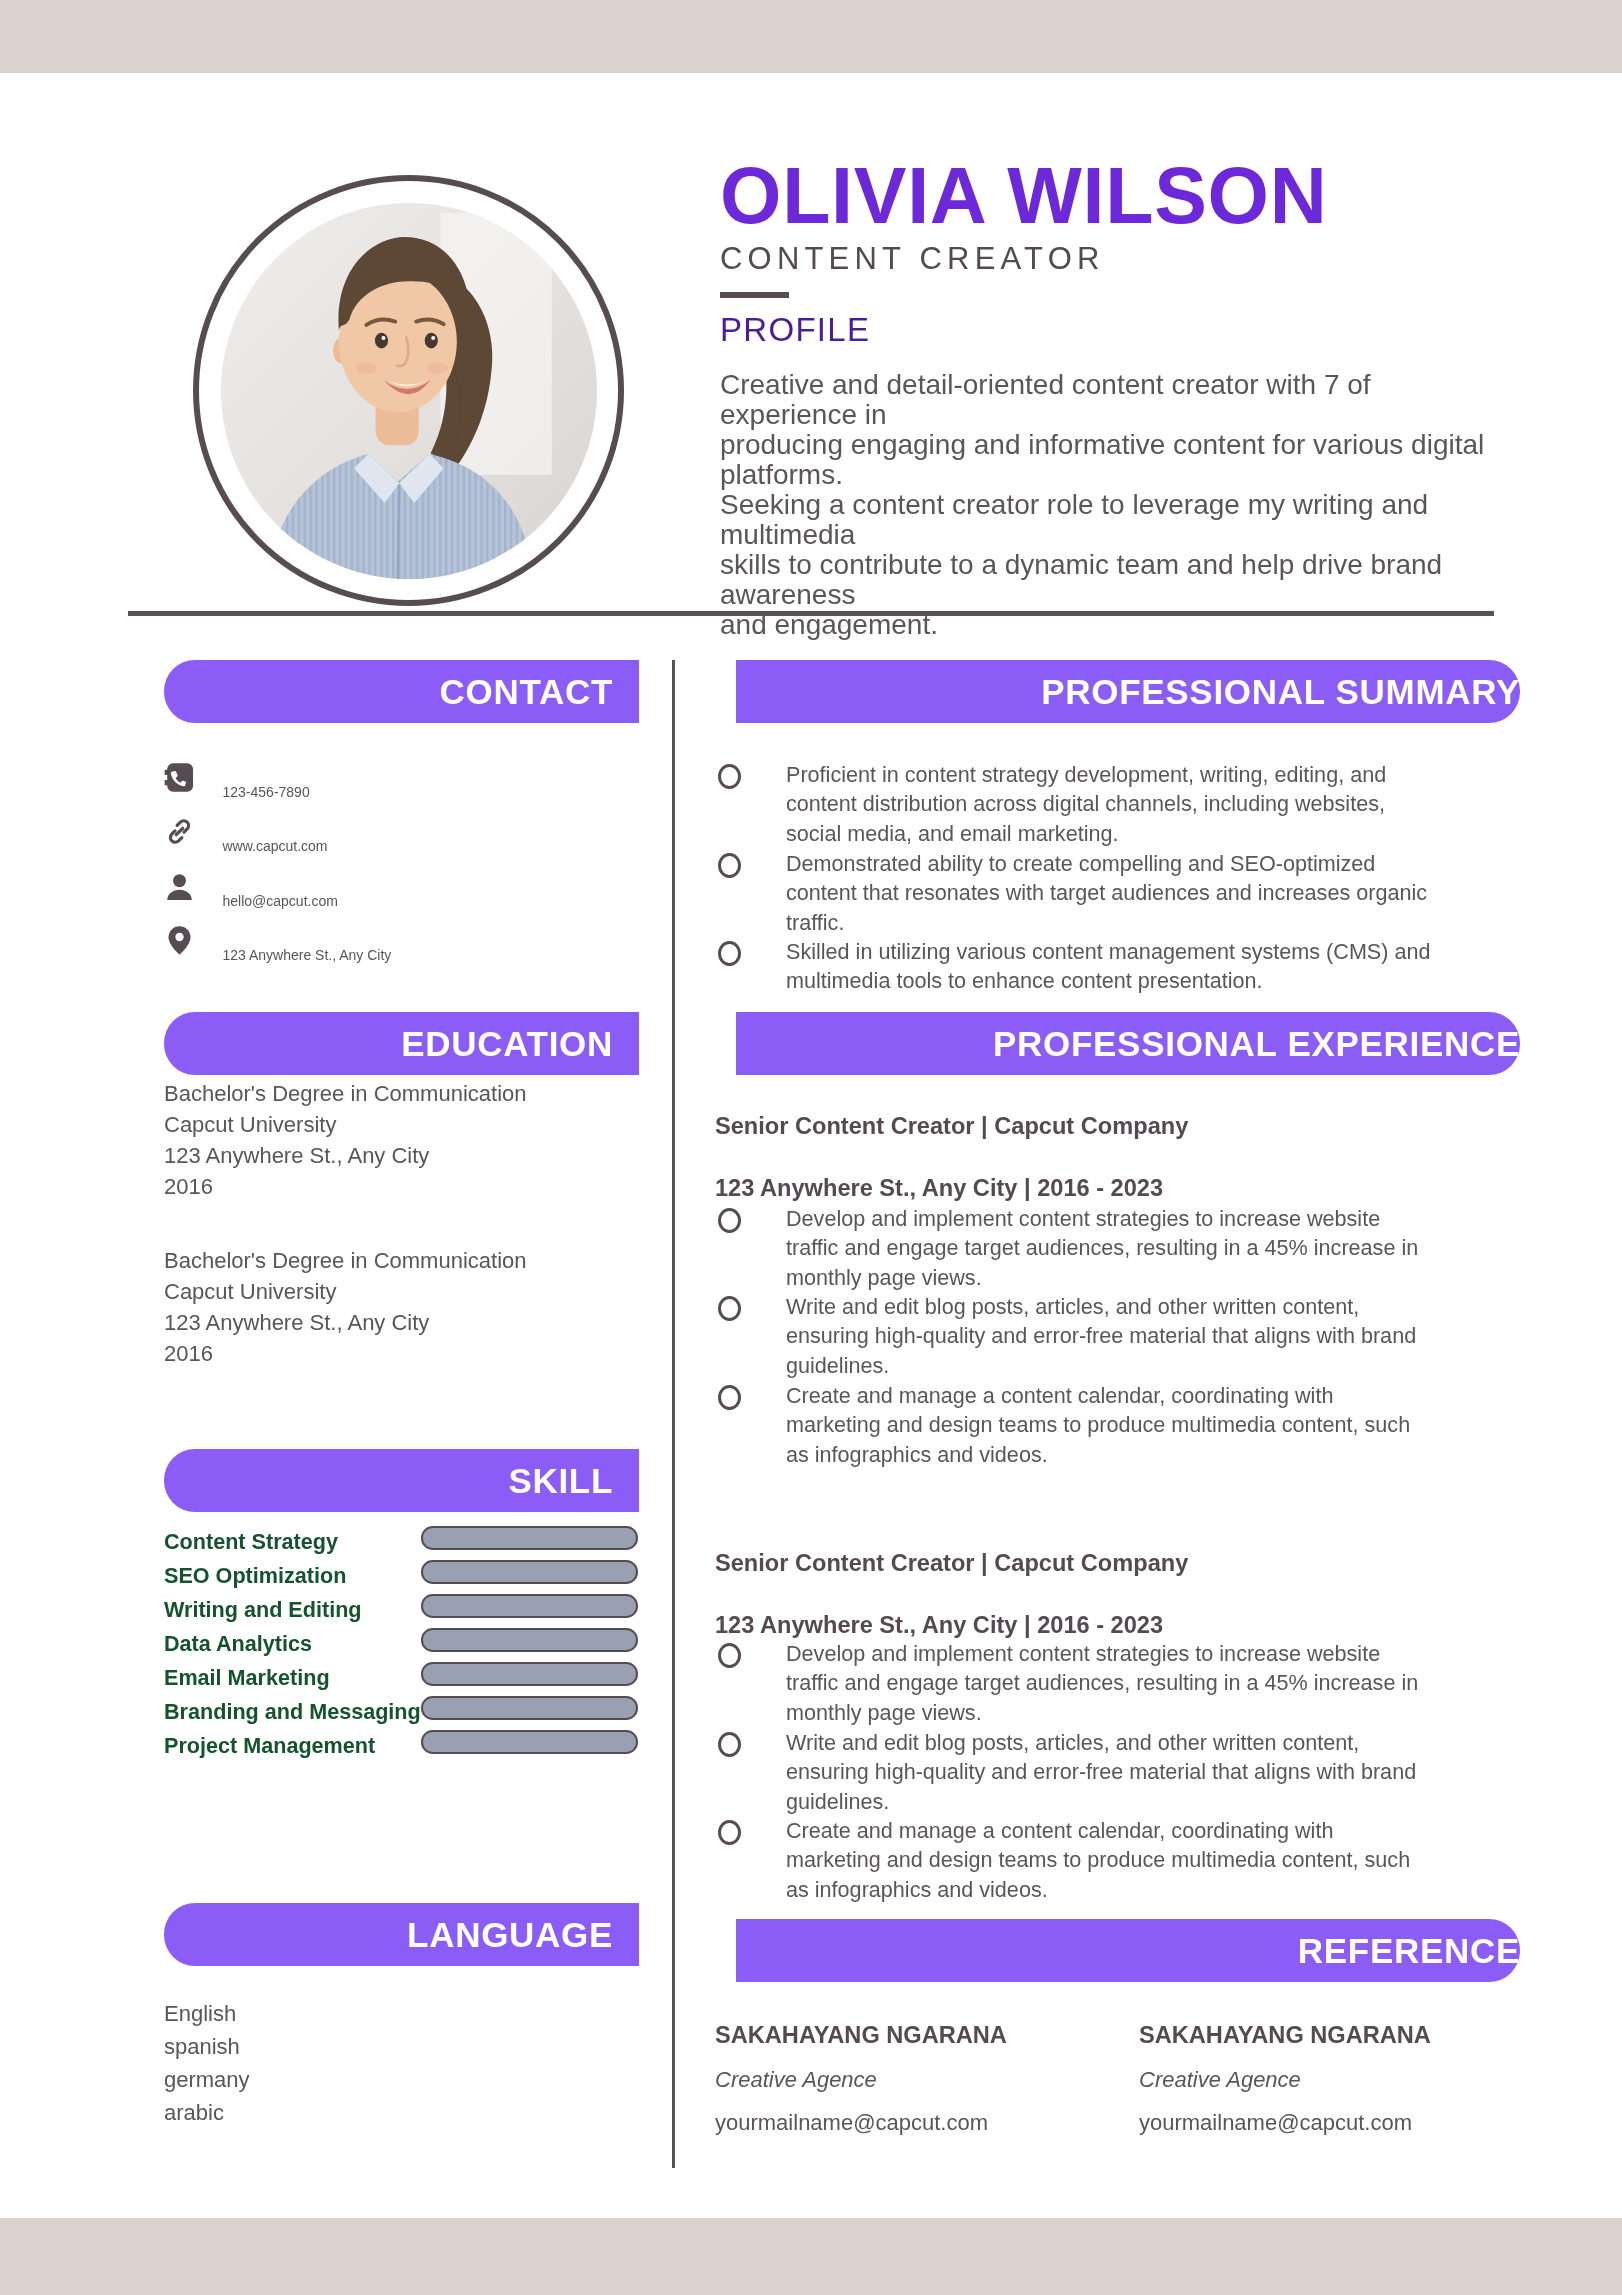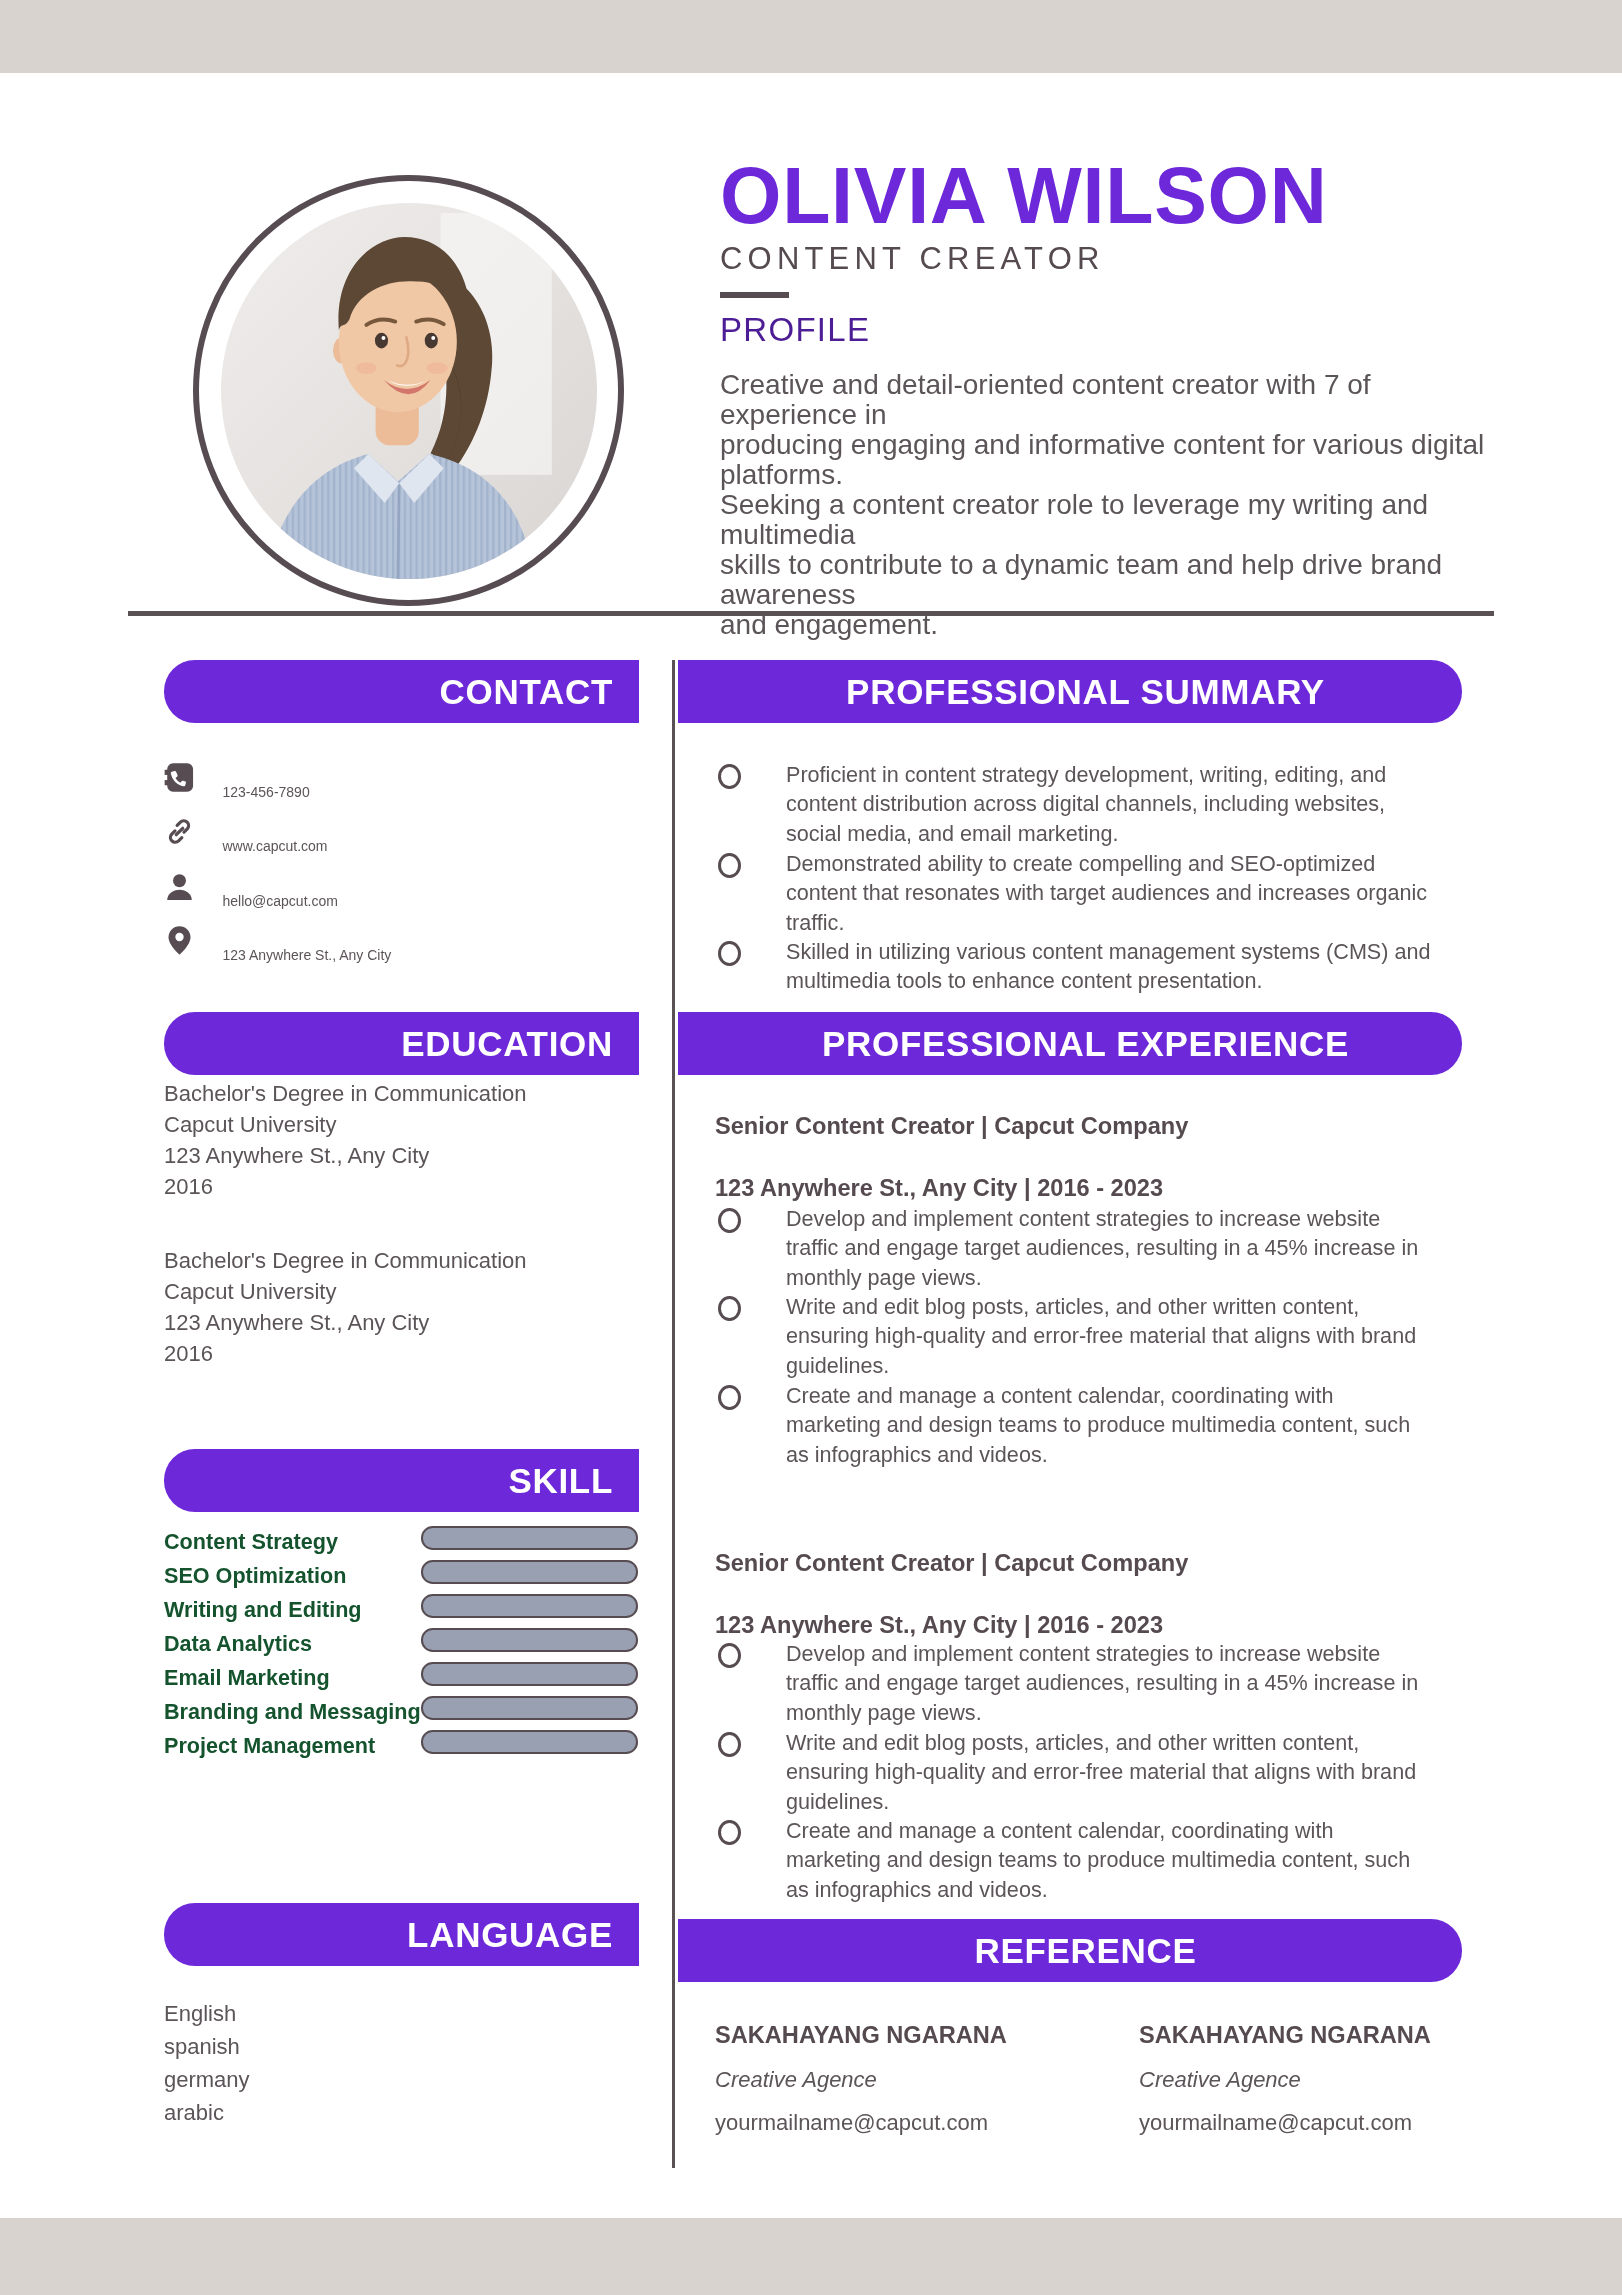--- a/index.html
+++ b/index.html
@@ -13,23 +13,23 @@
   .photo-ring{left:193px;top:175px;width:419px;height:419px;border:6.5px solid #564c51;border-radius:50%;background:#ffffff;}
   .photo{left:221px;top:203px;width:376px;height:376px;border-radius:50%;overflow:hidden;}
   .name{left:720px;top:156px;font-size:79px;font-weight:700;color:#6d28d9;letter-spacing:0.7px;white-space:nowrap;line-height:1;}
   .role{left:720px;top:243px;font-size:31px;letter-spacing:5.2px;color:#554a4f;white-space:nowrap;line-height:1;}
   .rule-sm{left:720px;top:292px;width:69px;height:5.9px;background:#564c51;}
   .profile-h{left:720px;top:313px;font-size:33px;color:#4c1d95;letter-spacing:1.3px;line-height:1;}
   .profile-p{left:720px;top:370px;width:779px;font-size:28px;line-height:30px;white-space:pre-line;}
   .divider-h{left:128px;top:611px;width:1366px;height:5.2px;background:#5a5155;}
   .divider-v{left:672px;top:660px;width:3.3px;height:1508px;background:#5a5155;}
   
-  .banner{height:63px;background:#6d28d9;color:#ffffff;font-size:35px;font-weight:700;line-height:63px;letter-spacing:0.7px;white-space:nowrap;}
+  .banner{height:63px;background:#8b5cf6;color:#ffffff;font-size:35px;font-weight:700;line-height:63px;letter-spacing:0.7px;white-space:nowrap;}
   .banner-l{left:164px;width:475px;border-radius:31px 0 0 31px;text-align:right;padding-right:26px;box-sizing:border-box;}
-  .banner-r{left:678px;width:784px;border-radius:0 31px 31px 0;text-align:center;padding-left:31px;box-sizing:border-box;}
+  .banner-r{left:736px;width:784px;border-radius:0 31px 31px 0;text-align:right;padding-left:31px;box-sizing:border-box;}
   
   .contact-row{left:164px;height:37px;display:flex;align-items:center;}
   .contact-row .icon{width:31px;height:31px;flex:0 0 31px;}
   .contact-row .txt{margin-left:27.5px;font-size:14px;margin-top:28px;}
   .edu-block{left:164px;width:465px;font-size:22px;line-height:31px;}
   .skill-row{left:164px;height:34px;}
   .skill-label{position:absolute;left:0;top:3.9px;font-size:21.6px;font-weight:600;color:#14532d;white-space:nowrap;}
   .skill-bar{position:absolute;left:257px;top:1.3px;width:213px;height:19.6px;border:2.6px solid #564c51;border-radius:11.8px;background:#98a0b2;overflow:hidden;}
   .skill-fill{height:100%;background:#564c51;border-radius:9.2px;}
   .lang-block{left:164px;font-size:22px;line-height:33px;}

